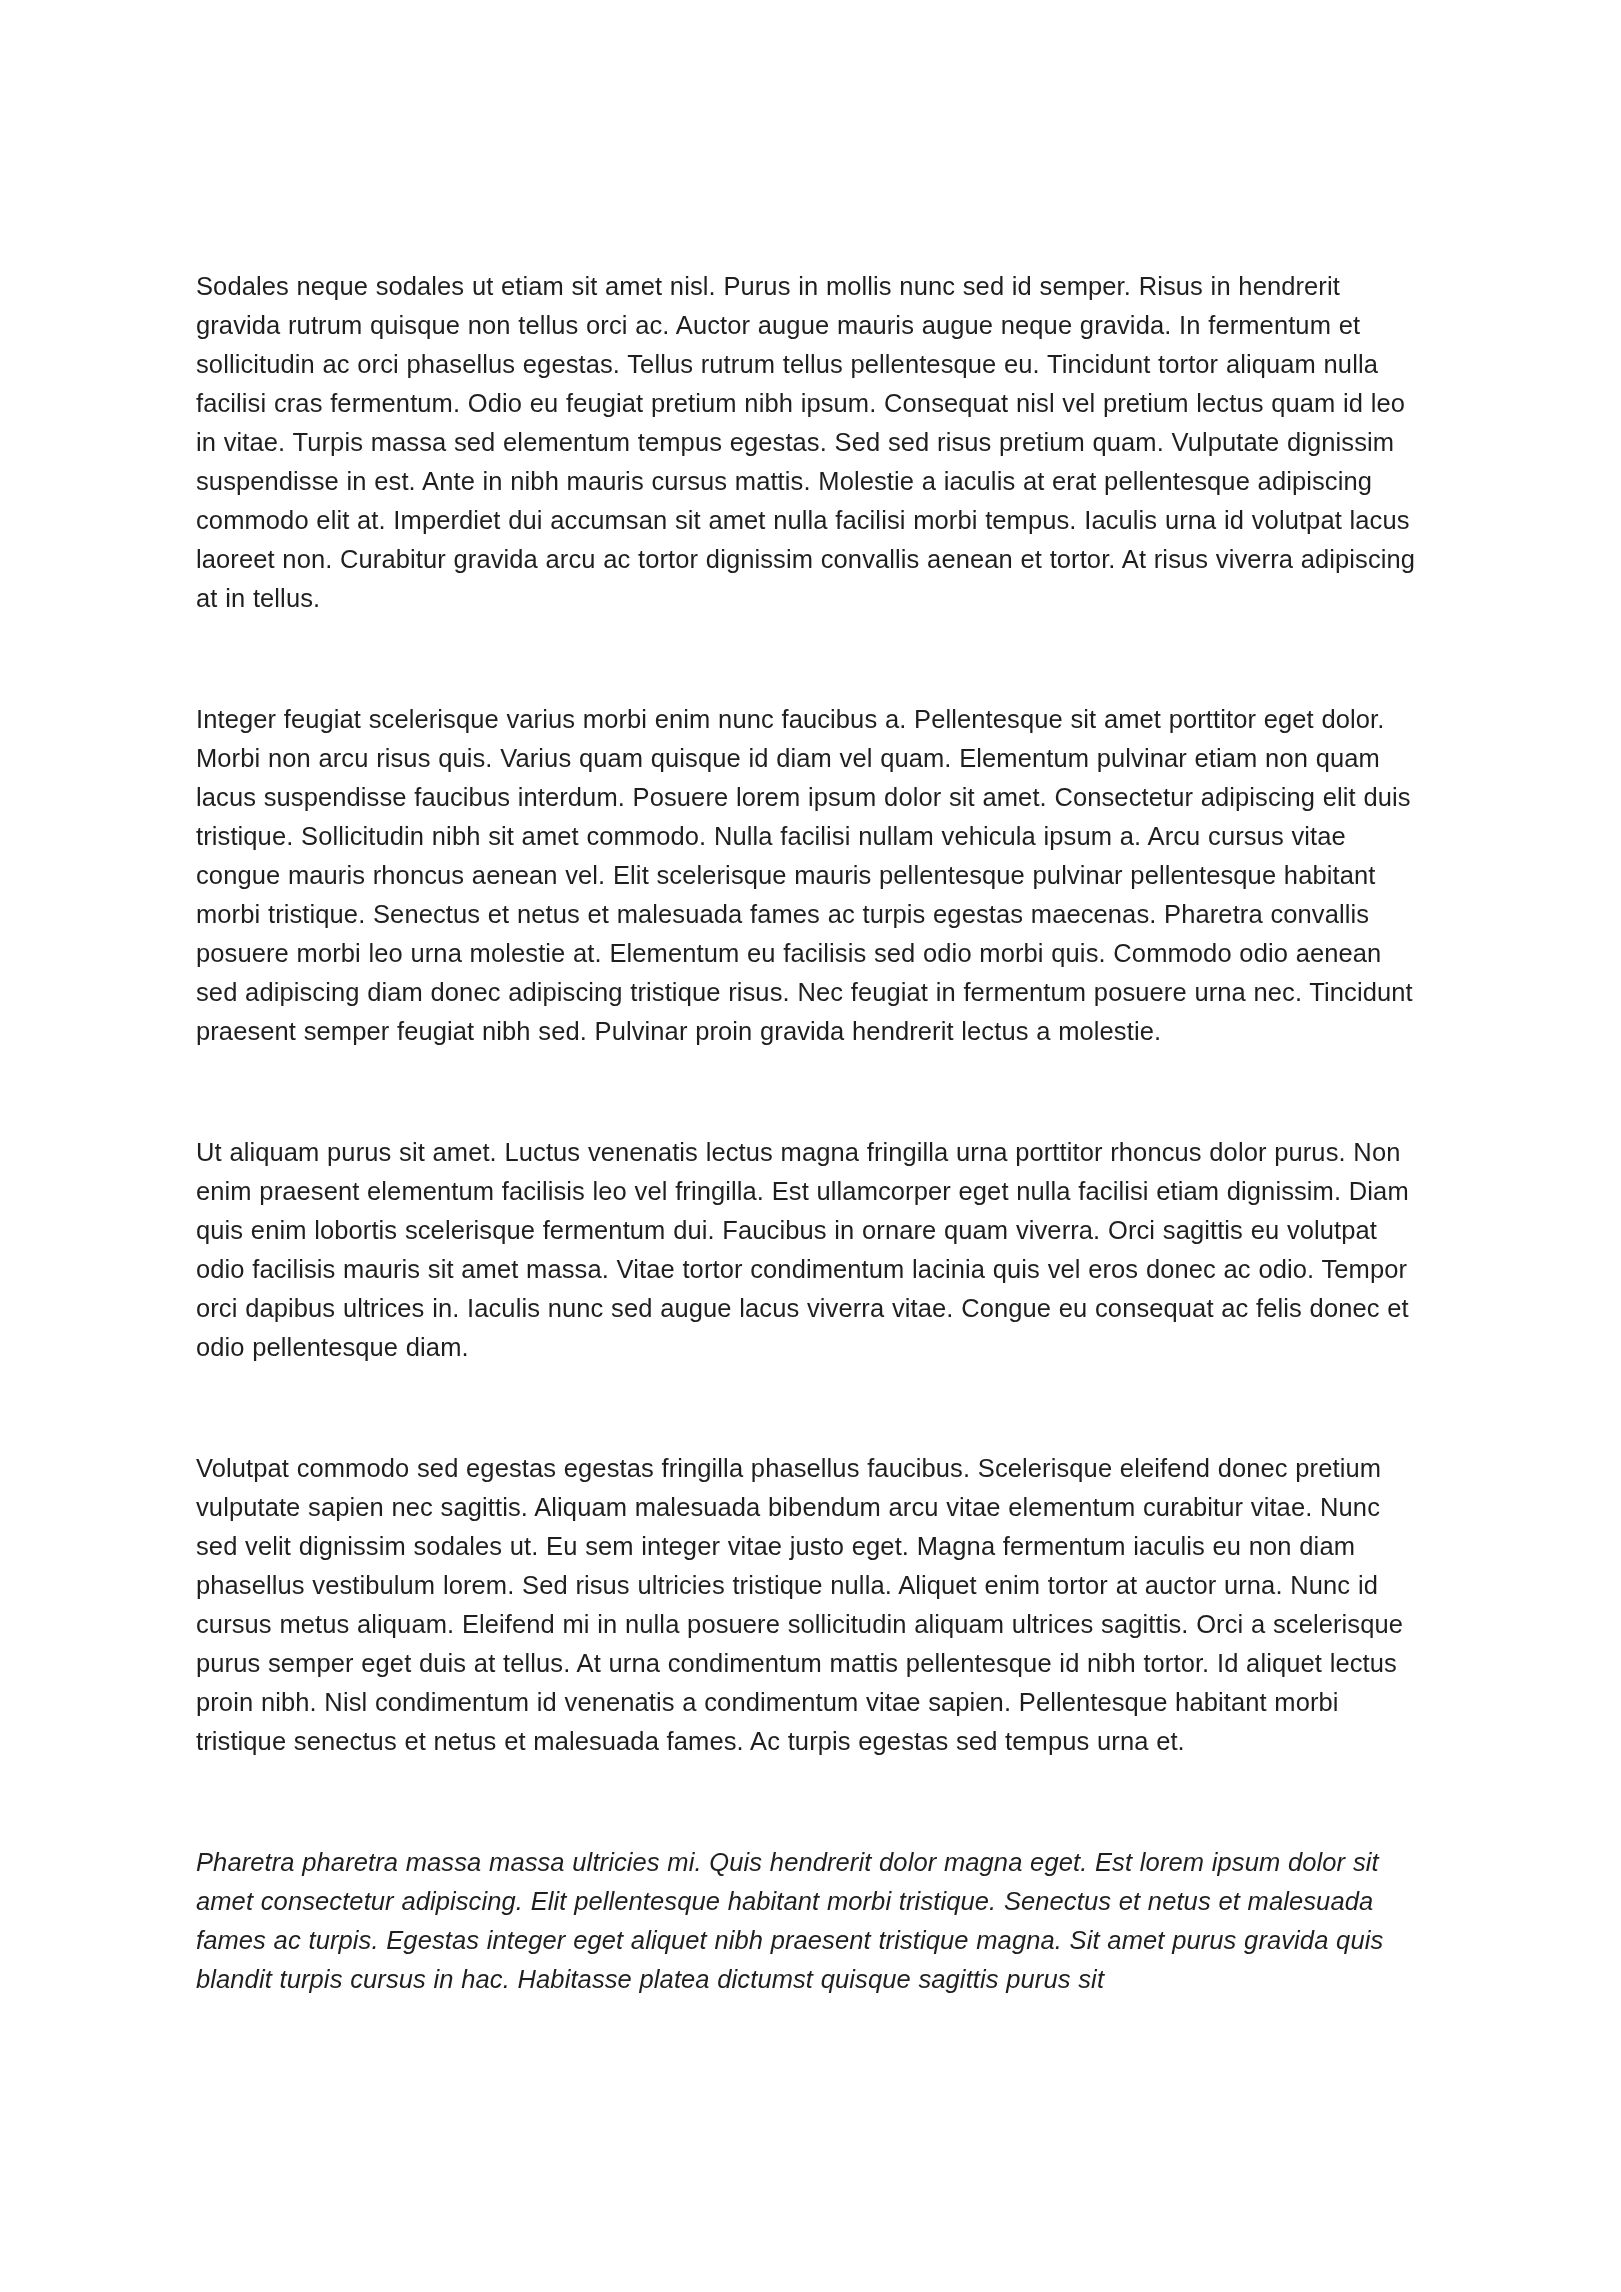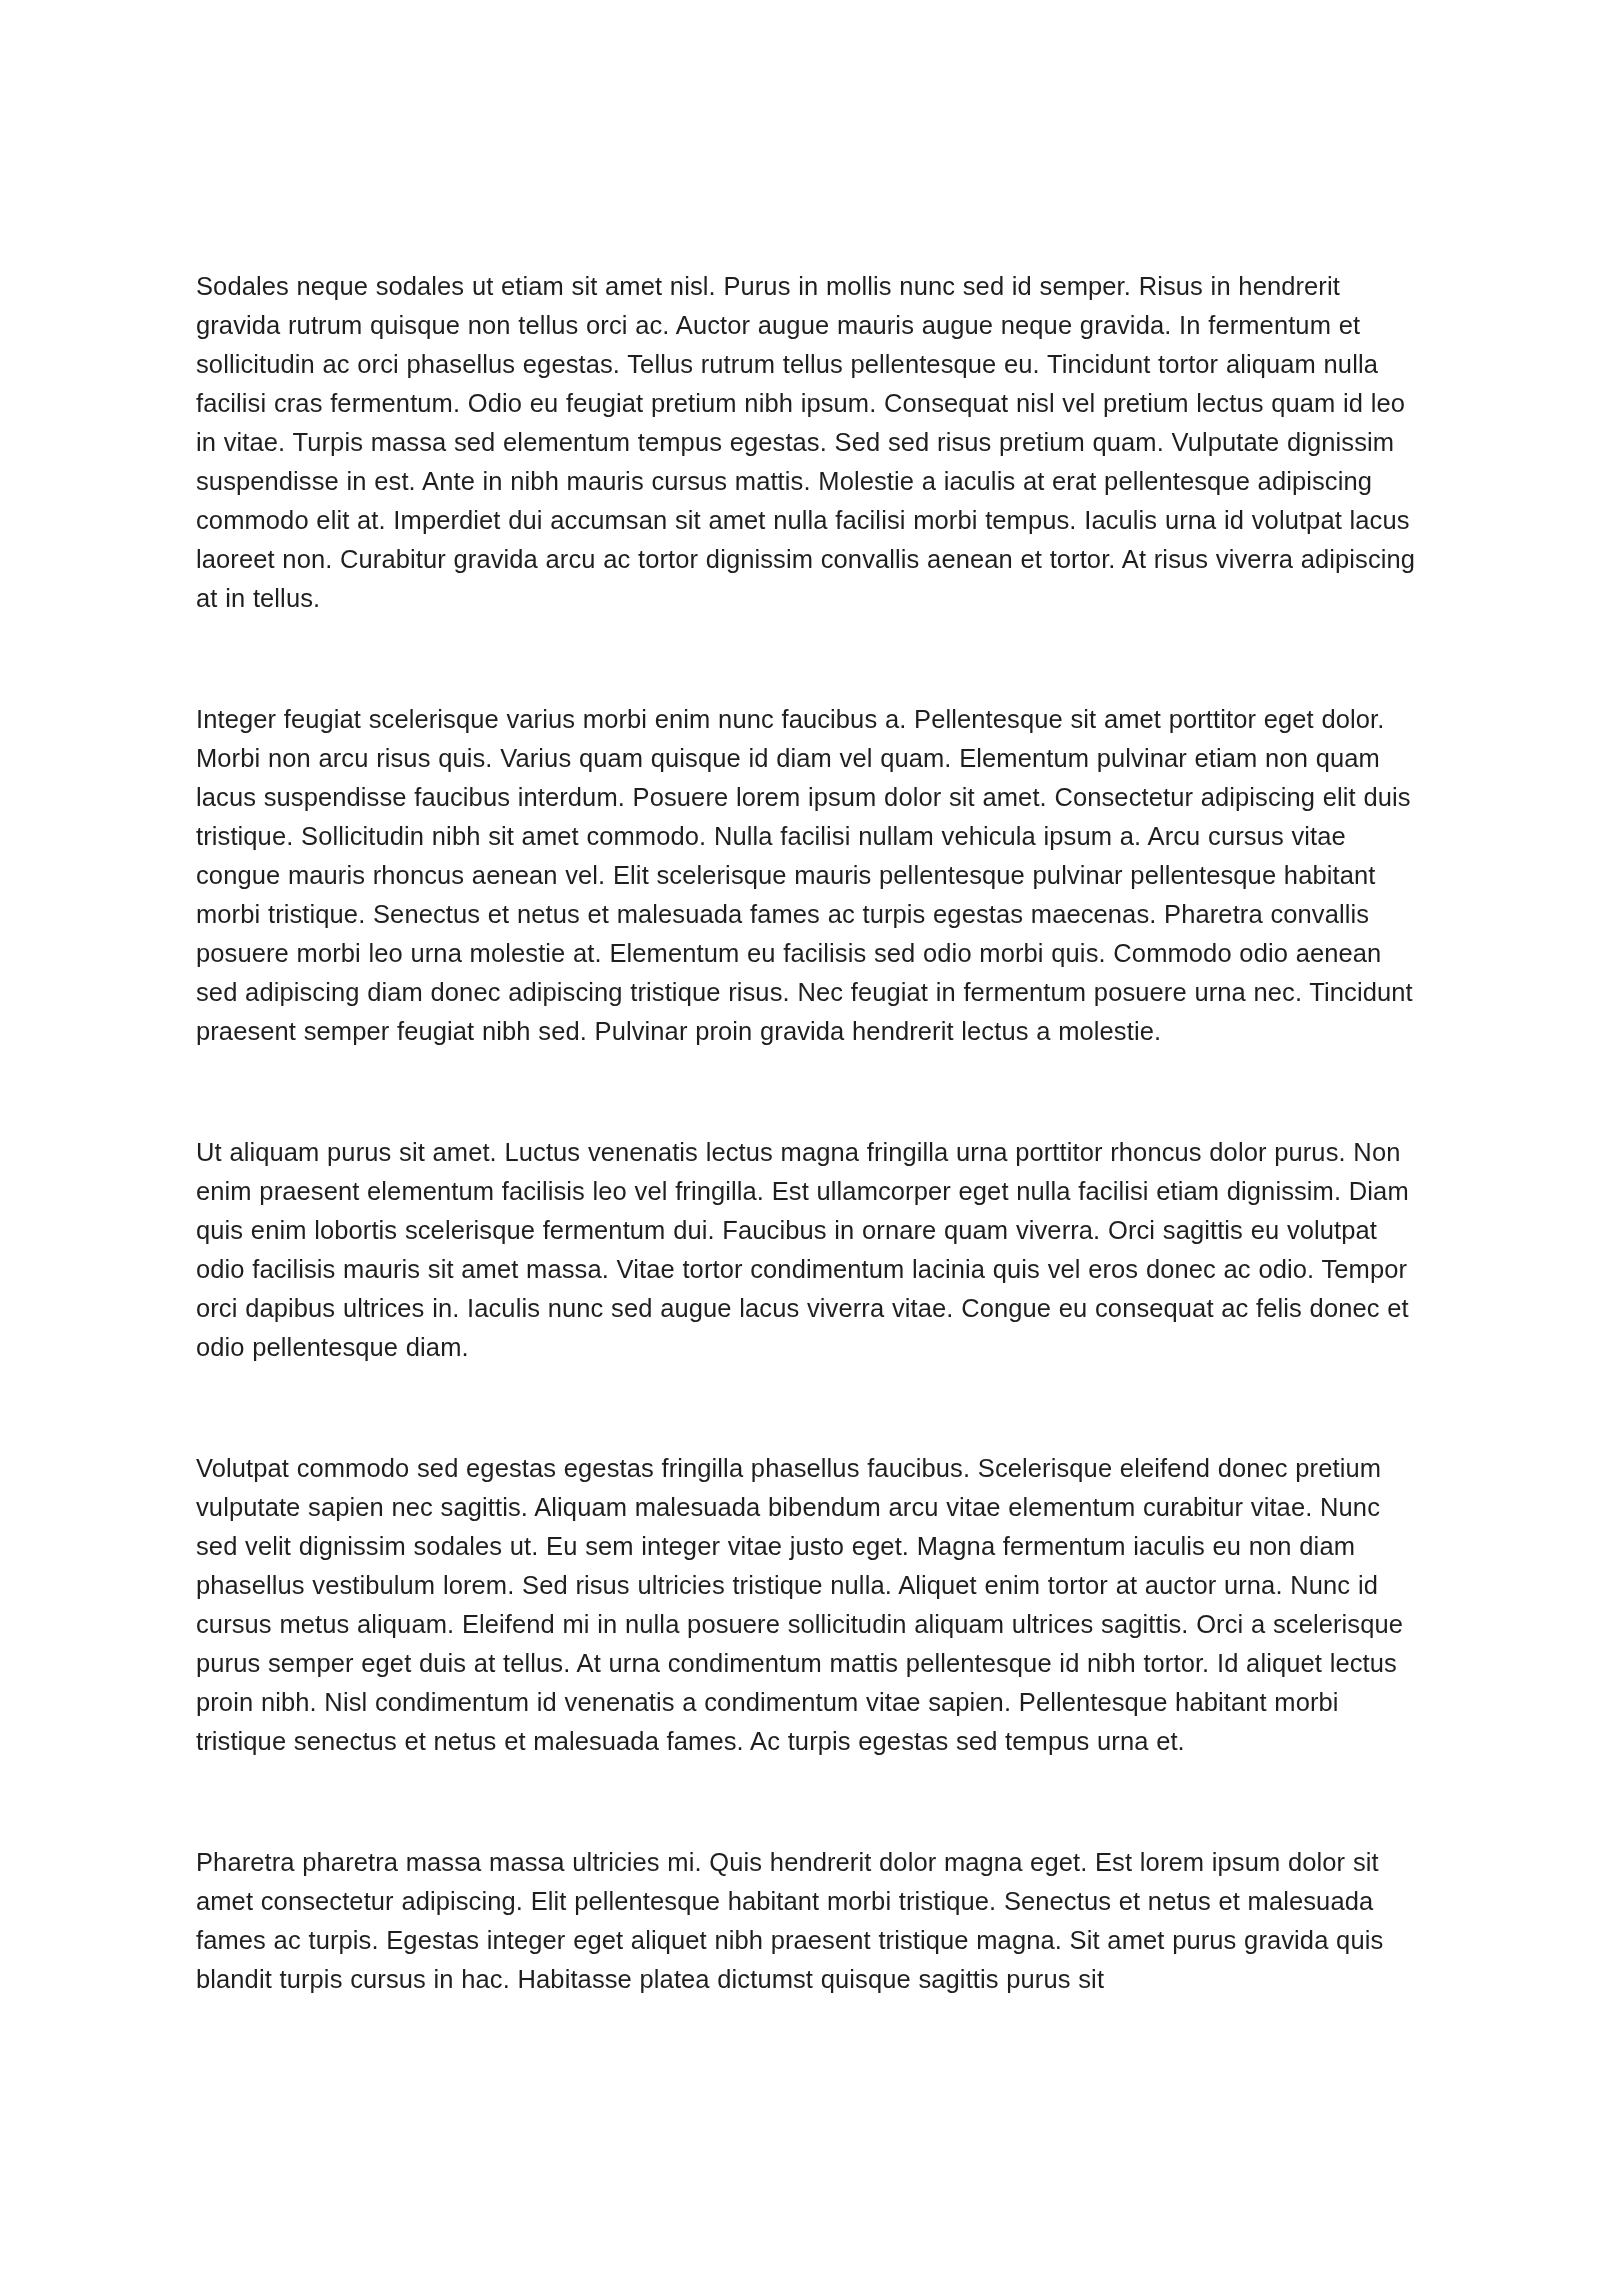--- a/index.html
+++ b/index.html
@@ -24,20 +24,21 @@
     margin: 0 0 82px 0;
     font-size: 25.5px;
     line-height: 39px;
     color: #1f1f1f;
     text-align: left;
     letter-spacing: 0.1px;
     word-spacing: 0.5px;
   }
   .doc-body p:last-child {
     margin-bottom: 4px;
+    font-style: italic;
   }
 </style>
 </head>
 <body>
 
 <div class="page">
   <div class="doc-body">
     <p>Sodales neque sodales ut etiam sit amet nisl. Purus in mollis nunc sed id semper. Risus in hendrerit gravida rutrum quisque non tellus orci ac. Auctor augue mauris augue neque gravida. In fermentum et sollicitudin ac orci phasellus egestas. Tellus rutrum tellus pellentesque eu. Tincidunt tortor aliquam nulla facilisi cras fermentum. Odio eu feugiat pretium nibh ipsum. Consequat nisl vel pretium lectus quam id leo in vitae. Turpis massa sed elementum tempus egestas. Sed sed risus pretium quam. Vulputate dignissim suspendisse in est. Ante in nibh mauris cursus mattis. Molestie a iaculis at erat pellentesque adipiscing commodo elit at. Imperdiet dui accumsan sit amet nulla facilisi morbi tempus. Iaculis urna id volutpat lacus laoreet non. Curabitur gravida arcu ac tortor dignissim convallis aenean et tortor. At risus viverra adipiscing at in tellus.</p>
     <p>Integer feugiat scelerisque varius morbi enim nunc faucibus a. Pellentesque sit amet porttitor eget dolor. Morbi non arcu risus quis. Varius quam quisque id diam vel quam. Elementum pulvinar etiam non quam lacus suspendisse faucibus interdum. Posuere lorem ipsum dolor sit amet. Consectetur adipiscing elit duis tristique. Sollicitudin nibh sit amet commodo. Nulla facilisi nullam vehicula ipsum a. Arcu cursus vitae congue mauris rhoncus aenean vel. Elit scelerisque mauris pellentesque pulvinar pellentesque habitant morbi tristique. Senectus et netus et malesuada fames ac turpis egestas maecenas. Pharetra convallis posuere morbi leo urna molestie at. Elementum eu facilisis sed odio morbi quis. Commodo odio aenean sed adipiscing diam donec adipiscing tristique risus. Nec feugiat in fermentum posuere urna nec. Tincidunt praesent semper feugiat nibh sed. Pulvinar proin gravida hendrerit lectus a molestie.</p>
     <p>Ut aliquam purus sit amet. Luctus venenatis lectus magna fringilla urna porttitor rhoncus dolor purus. Non enim praesent elementum facilisis leo vel fringilla. Est ullamcorper eget nulla facilisi etiam dignissim. Diam quis enim lobortis scelerisque fermentum dui. Faucibus in ornare quam viverra. Orci sagittis eu volutpat odio facilisis mauris sit amet massa. Vitae tortor condimentum lacinia quis vel eros donec ac odio. Tempor orci dapibus ultrices in. Iaculis nunc sed augue lacus viverra vitae. Congue eu consequat ac felis donec et odio pellentesque diam.</p>

